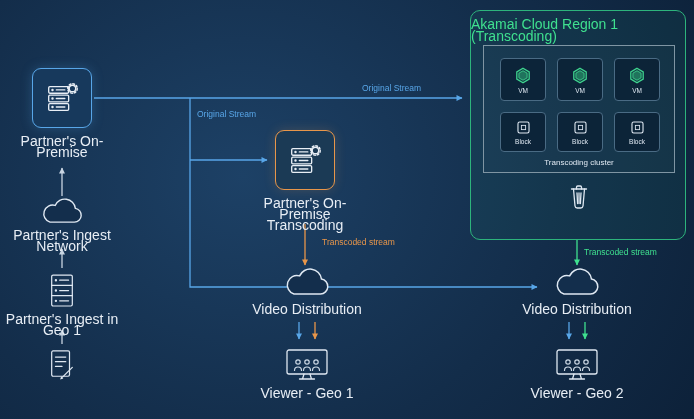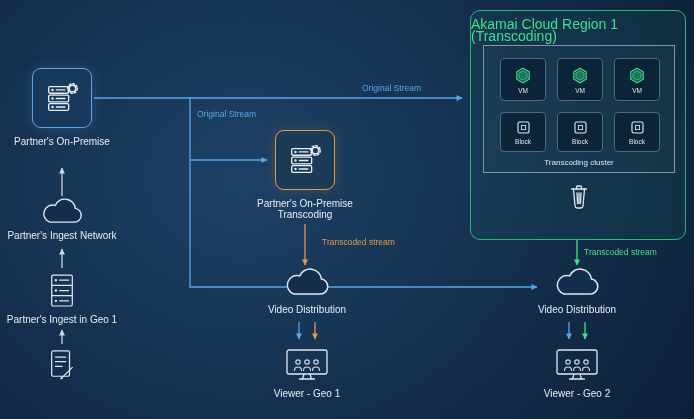--- a/index.html
+++ b/index.html
@@ -4,21 +4,21 @@
 <style>
   *{margin:0;padding:0;box-sizing:border-box}
   html,body{background:#0a1c32}
   .stage{
     position:relative;width:694px;height:419px;overflow:hidden;
     font-family:"Liberation Sans",sans-serif;
     background:radial-gradient(90% 130% at 35% 42%, #1d4166 0%, #132d4a 50%, #0a1c32 100%);
   }
   svg.connectors{position:absolute;left:0;top:0;z-index:1}
   .node,.label,.edge-label,.region{position:absolute;z-index:2}
-  .label{color:var(--ink,#e8eef5);font-size:10px;line-height:11px;text-align:center}
+  .label{color:var(--ink,#e8eef5);font-size:14px;line-height:11px;text-align:center}
   .edge-label{font-size:8.5px;z-index:3;white-space:nowrap}
   .c-blue{color:var(--blue,#58a6e8)}
   .c-orange{color:var(--orange,#e8964a)}
   .c-green{color:var(--green,#3fe08f)}
   .icon-box{width:60px;height:60px;border-radius:9px;display:flex;align-items:center;justify-content:center;background:#17395c}
   .icon-box.b-blue{border:1.5px solid var(--blue,#58a6e8);box-shadow:0 0 12px rgba(88,166,232,.25)}
   .icon-box.b-orange{border:1.5px solid var(--orange,#e8964a);background:#1b3a55;box-shadow:0 0 12px rgba(232,150,74,.2)}
   .region{
     left:470px;top:10px;width:216px;height:230px;
     border:1.5px solid #2db47c;border-radius:10px;

